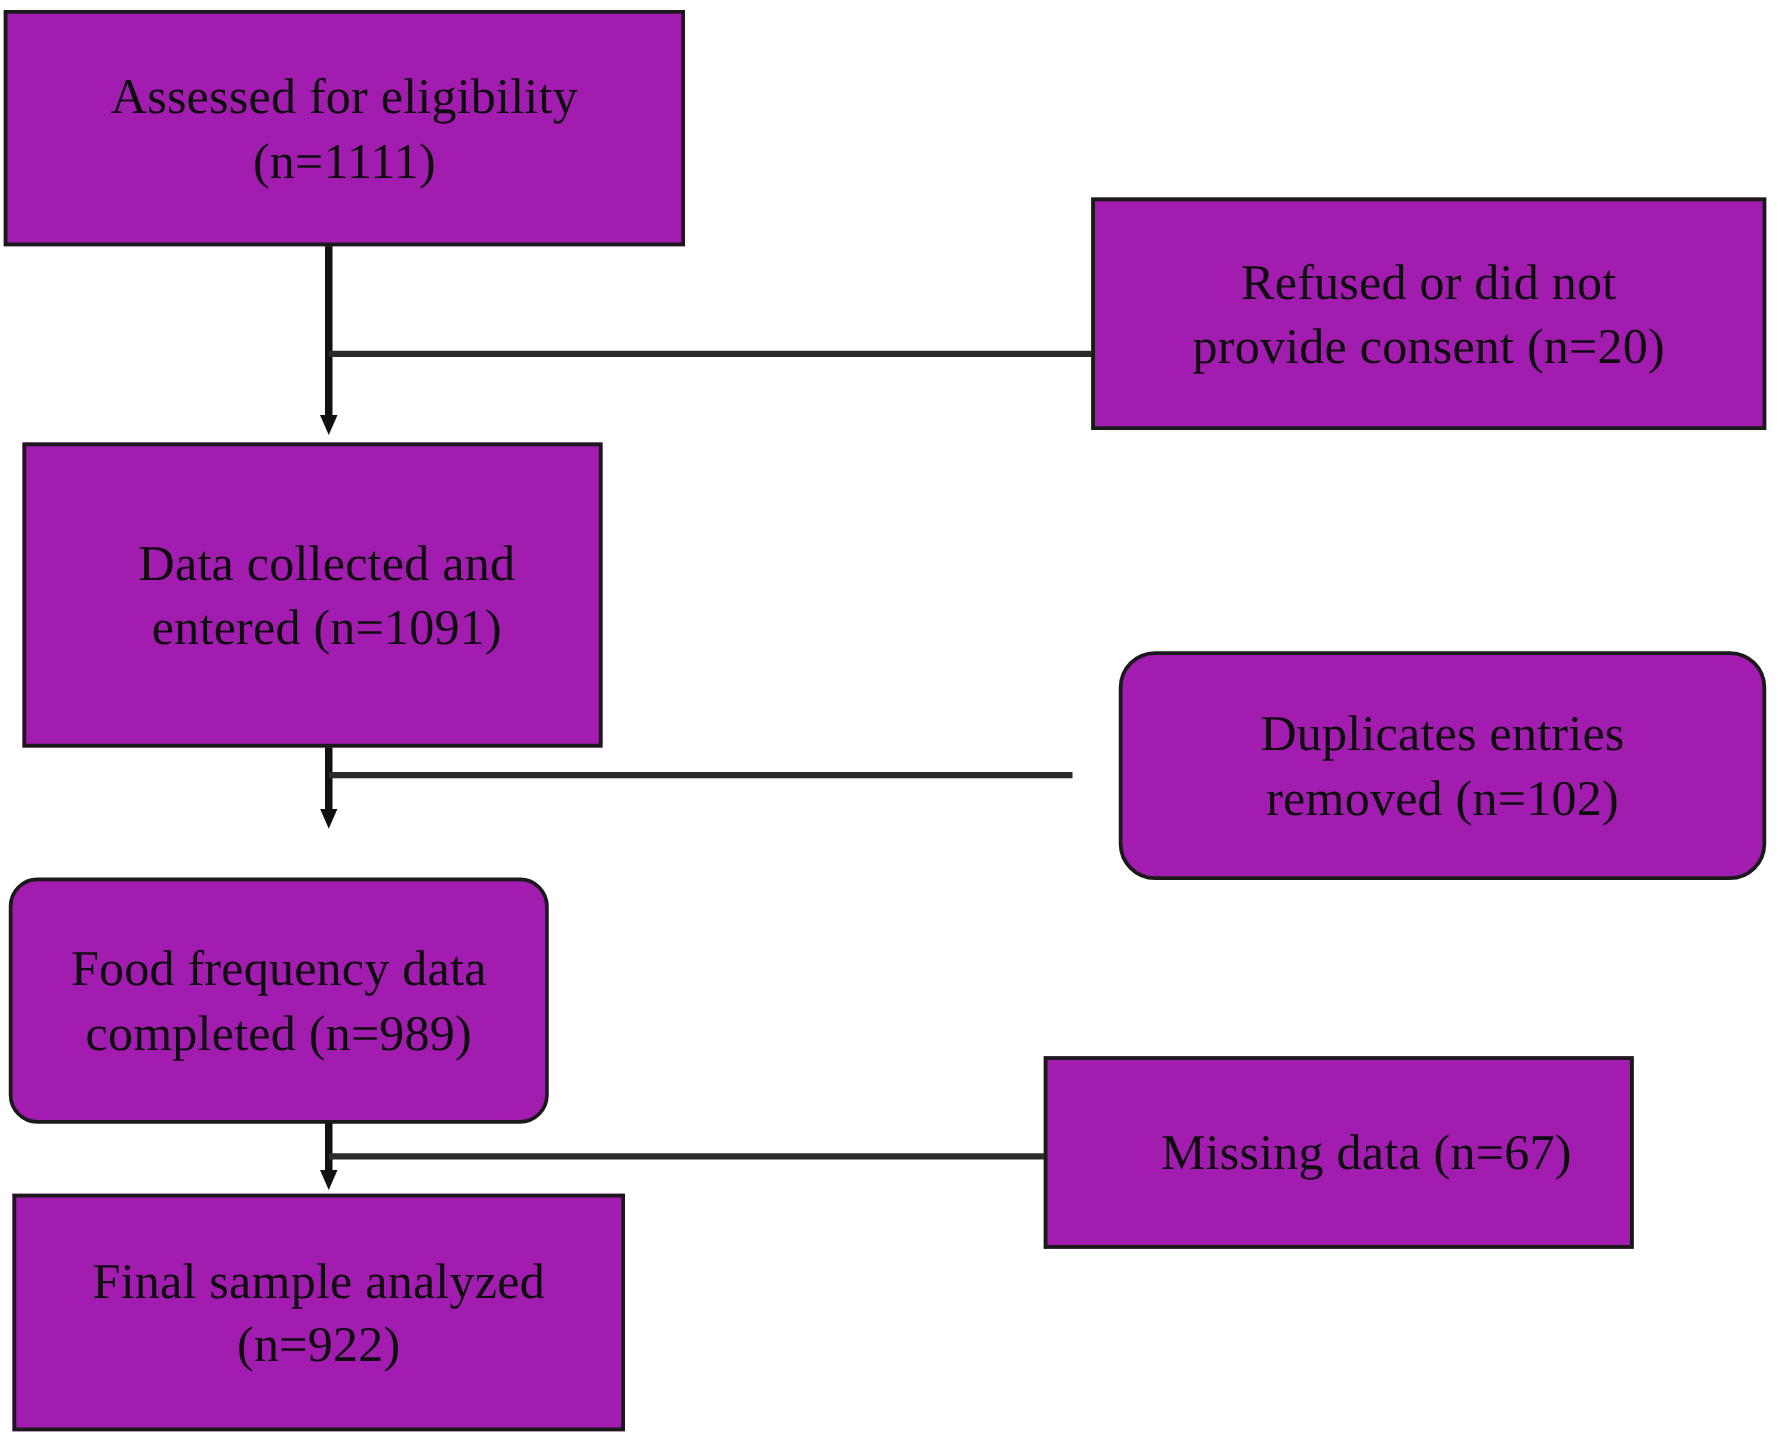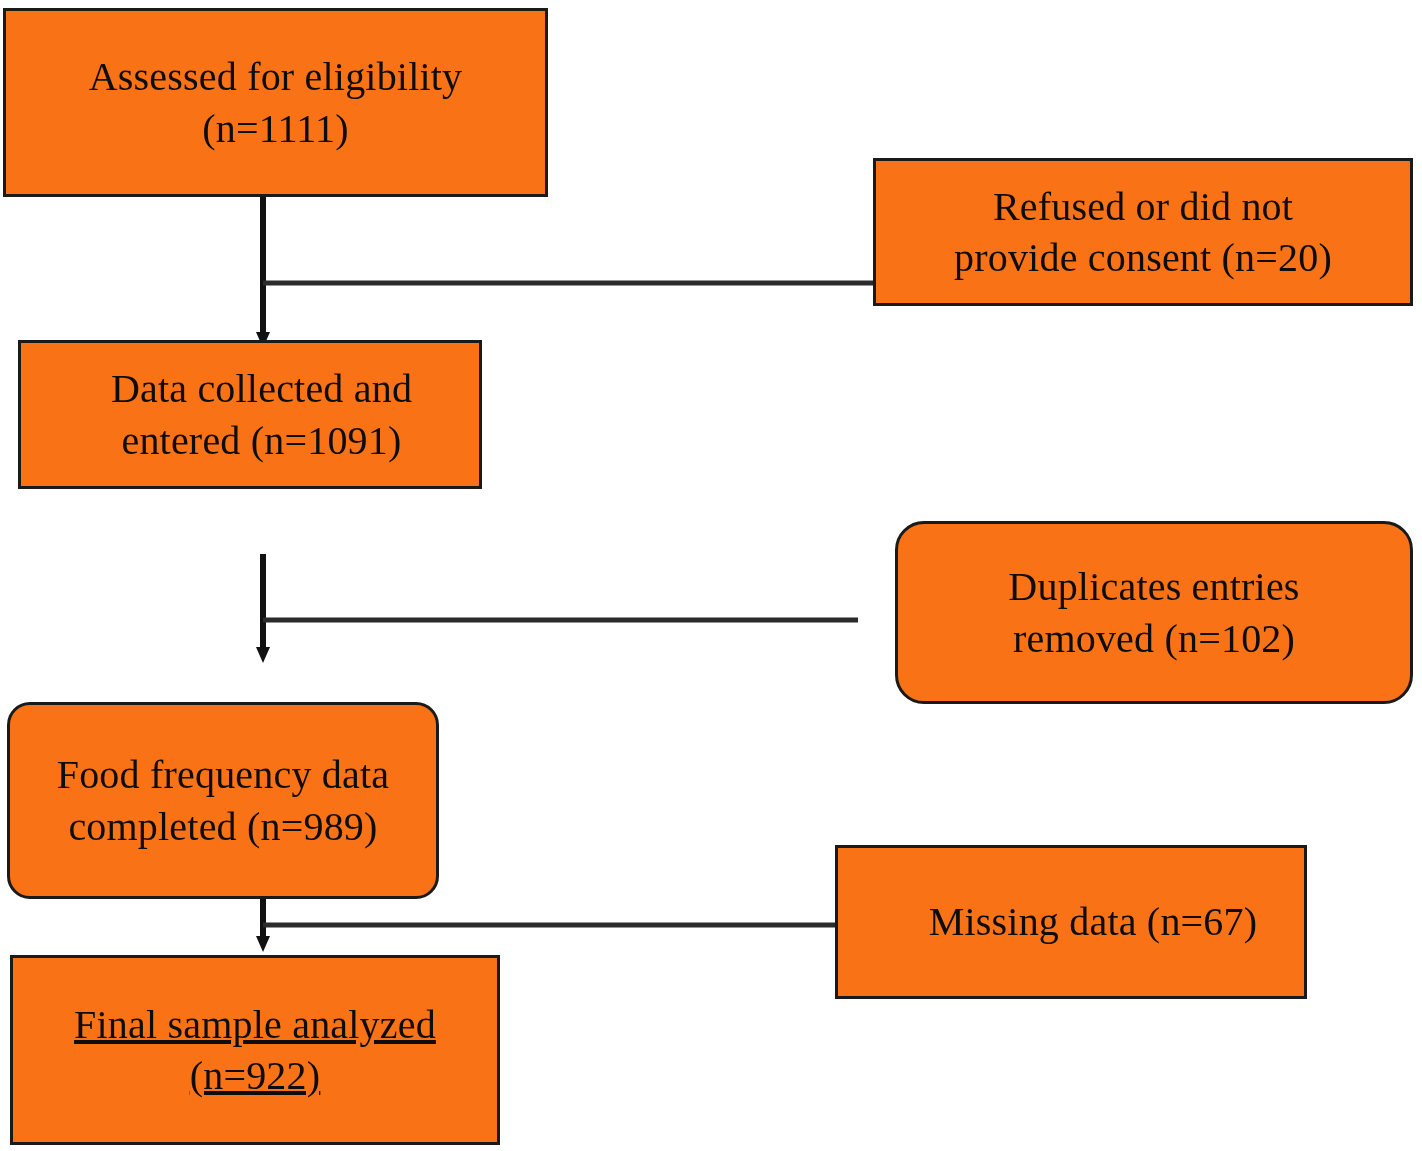--- a/index.html
+++ b/index.html
@@ -24,44 +24,44 @@
     left: 0;
     top: 0;
     width: 1422px;
     height: 1151px;
     pointer-events: none;
   }
   .node {
     position: absolute;
     box-sizing: border-box;
     border: 3px solid #1a1a1a;
-    background: #f97316;
+    background: #a21caf;
     display: flex;
     align-items: center;
     justify-content: center;
     text-align: center;
     z-index: 2;
   }
   .node-text {
     display: block;
     width: 100%;
     padding: 0 14px;
     box-sizing: border-box;
     font-size: 40px;
     line-height: 1.28;
     letter-spacing: 0.2px;
     white-space: pre-line;
   }
   
   #node-assessed   { left: 3px;   top: 8px;    width: 545px; height: 189px; }
-  #node-collected  { left: 18px;  top: 340px;  width: 464px; height: 149px; padding-left: 23px; }
+  #node-collected  { left: 18px;  top: 354px;  width: 464px; height: 244px; padding-left: 23px; }
   #node-ffq        { left: 7px;   top: 702px;  width: 432px; height: 197px; border-radius: 23px; }
-  #node-final      { left: 10px;  top: 955px;  width: 490px; height: 190px; text-decoration: underline; }
+  #node-final      { left: 10px;  top: 955px;  width: 490px; height: 190px; }
   
-  #node-refused    { left: 873px; top: 158px;  width: 540px; height: 148px; }
+  #node-refused    { left: 873px; top: 158px;  width: 540px; height: 186px; }
   #node-duplicates { left: 895px; top: 521px;  width: 518px; height: 183px; border-radius: 29px; }
   #node-missing    { left: 835px; top: 845px;  width: 472px; height: 154px; padding-left: 44px; }
   #node-missing .node-text { line-height: 1.2; }
 </style>
 </head>
 <body>
 
 <div id="canvas">
 
   <svg id="connectors" viewBox="0 0 1422 1151" xmlns="http://www.w3.org/2000/svg">

